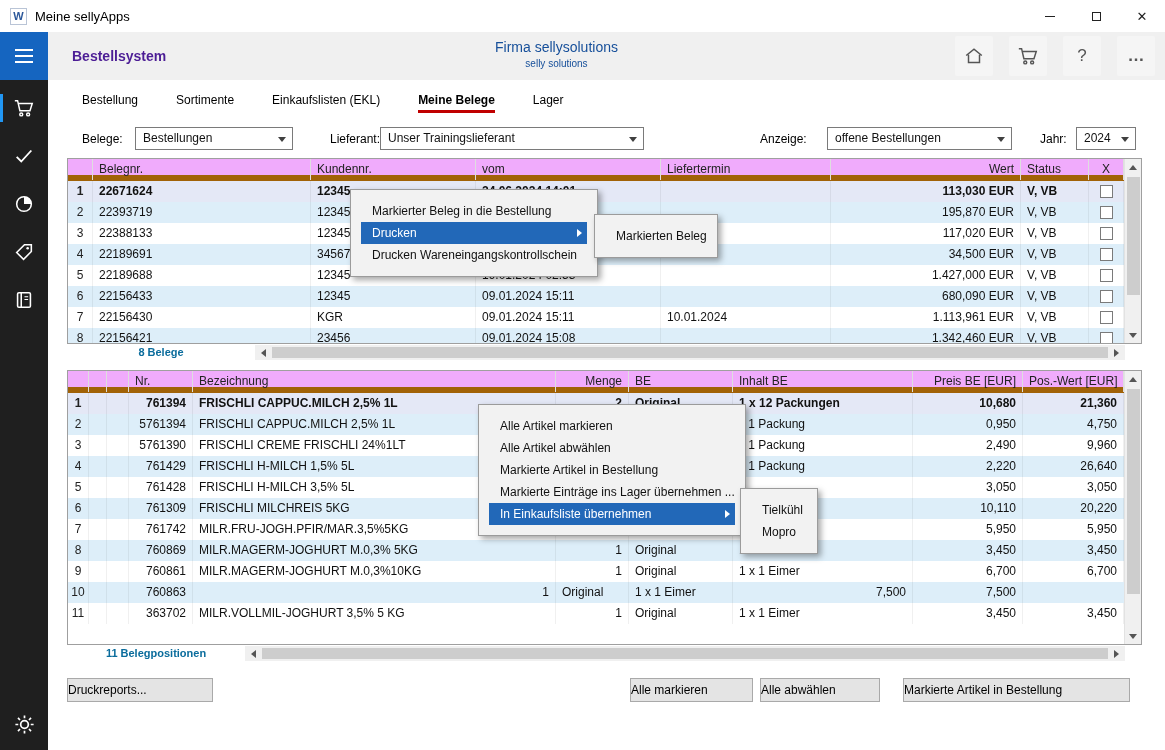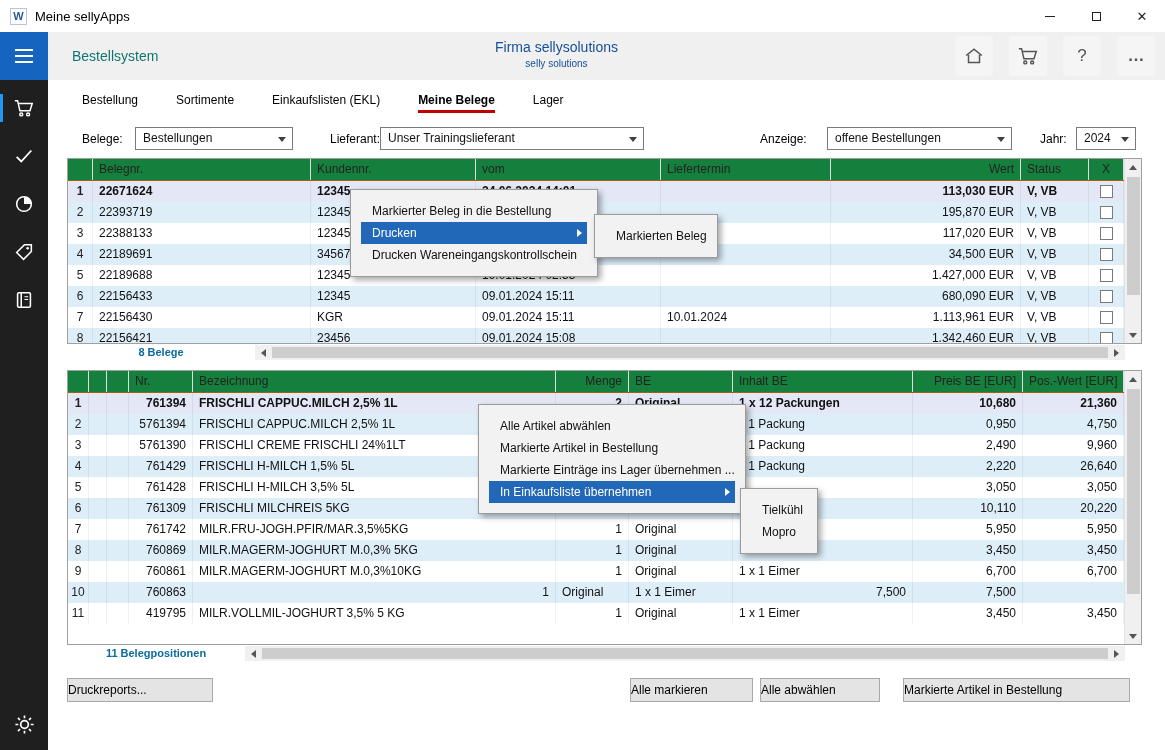--- a/index.html
+++ b/index.html
@@ -18,21 +18,21 @@
   
   .sidebar {position:absolute;left:0;top:32px;width:48px;height:718px;background:#1f1f1f;z-index:15}
   .snav {position:absolute;left:0;width:48px;height:48px;display:flex;align-items:center;justify-content:center}
   .snav.burger {top:0;background:#1565c0}
   .bars {display:flex;flex-direction:column;gap:4px}
   .bars div {width:18px;height:2px;background:#fff}
   .accent {position:absolute;left:0;top:10px;width:3px;height:28px;background:#2196f3}
 
   
   .header {position:absolute;left:48px;top:32px;width:1117px;height:48px;background:#f0f0f0}
-  .app-title {position:absolute;left:24px;top:0;height:48px;line-height:48px;font-weight:normal;font-size:14px;color:#0f766e}
+  .app-title {position:absolute;left:24px;top:0;height:48px;line-height:48px;font-weight:bold;font-size:14px;color:#4c1d95}
   .brand {position:absolute;left:0;right:100px;top:7px;text-align:center;color:#164f9a}
   .brand-name {font-size:14px}
   .brand-sub {font-size:10px;margin-top:3px}
   .hicons {position:absolute;right:10px;top:4px;display:flex;gap:16px}
   .hbtn {width:38px;height:40px;display:flex;align-items:center;justify-content:center;background:#f5f5f5;color:#555;border-radius:2px;font-size:17px}
 
   
   .tabsbar {position:absolute;left:48px;top:80px;width:1117px;height:40px;background:#fff;display:flex;align-items:center;padding-left:34px;gap:38px}
   .tab {position:relative;height:40px;line-height:40px;font-size:12px;color:#000}
   .tab.active {font-weight:bold}
@@ -41,21 +41,21 @@
   
   .filters {position:absolute;left:0;top:120px;width:1165px;height:38px;background:#fff}
   .flabel {position:absolute;top:8px;height:23px;line-height:23px;color:#000}
   .cbx {position:absolute;top:7px;height:23px;border:1px solid #7a7a7a;background:#fff;line-height:21px;padding:0 20px 0 7px;white-space:nowrap;overflow:hidden}
   .cbx::after {content:"";position:absolute;right:6px;top:9px;border:4px solid transparent;border-top:5px solid #404040;border-bottom:0}
 
   
   .twrap {position:absolute;background:#fff;border:1px solid #9f9f9f}
   #orders-wrap {left:67px;top:158px;width:1075px;height:186px}
   #pos-wrap {left:67px;top:370px;width:1075px;height:275px}
-  .thead-row {height:22px;background:#15803d;border-bottom:1px solid #a16207}
+  .thead-row {height:22px;background:#f0abfc;border-bottom:6px solid #a16207}
   .thead-row .cell {line-height:21px;color:#222;border-right:1px solid #dedede;background:transparent}
   .tbody {position:absolute;left:0;top:22px;right:17px;bottom:0;overflow:hidden}
   #orders-wrap .thead-row, #orders-body .trow {display:grid;grid-template-columns:25px 218px 165px 185px 170px 190px 68px 35px}
   #pos-wrap .thead-row, #pos-body .trow {display:grid;grid-template-columns:21px 18px 22px 64px 363px 73px 104px 180px 110px 101px}
   .trow {height:21px}
   .cell {height:21px;line-height:21px;padding:0 6px;white-space:nowrap;overflow:hidden;border-right:1px solid rgba(0,0,0,0.06);font-size:12px}
   .rt {text-align:right}
   .ct {text-align:center}
   .cn {text-align:center;padding:0 2px;color:#222}
   .cc {display:flex;align-items:center;justify-content:center;padding:0}
@@ -483,21 +483,21 @@
         <div class="cell rt">1</div>
         <div class="cell">Original</div>
         <div class="cell">1 x 1 Eimer</div>
         <div class="cell rt">7,500</div>
         <div class="cell rt">7,500</div>
       </div>
       <div class="trow">
         <div class="cell cn">11</div>
         <div class="cell"></div>
         <div class="cell"></div>
-        <div class="cell rt">419795</div>
+        <div class="cell rt">363702</div>
         <div class="cell">MILR.VOLLMIL-JOGHURT 3,5% 5 KG</div>
         <div class="cell rt">1</div>
         <div class="cell">Original</div>
         <div class="cell">1 x 1 Eimer</div>
         <div class="cell rt">3,450</div>
         <div class="cell rt">3,450</div>
       </div>
     </div>
   <div class="vscroll">
     <div class="varrow va-up">
@@ -533,20 +533,21 @@
     <span>Drucken</span>
     <span class="subarrow"></span>
   </div>
   <div class="mi">Drucken Wareneingangskontrollschein</div>
 </div>
 <div class="menu" id="submenu-orders">
   <div class="mi">Markierten Beleg</div>
 </div>
 
 <div class="menu" id="menu-pos">
+  <div class="mi">Alle Artikel markieren</div>
   <div class="mi">Alle Artikel abwählen</div>
   <div class="mi">Markierte Artikel in Bestellung</div>
   <div class="mi">Markierte Einträge ins Lager übernehmen ...</div>
   <div class="mi hl">
     <span>In Einkaufsliste übernehmen</span>
     <span class="subarrow"></span>
   </div>
 </div>
 <div class="menu" id="submenu-pos">
   <div class="mi">Tielkühl</div>

